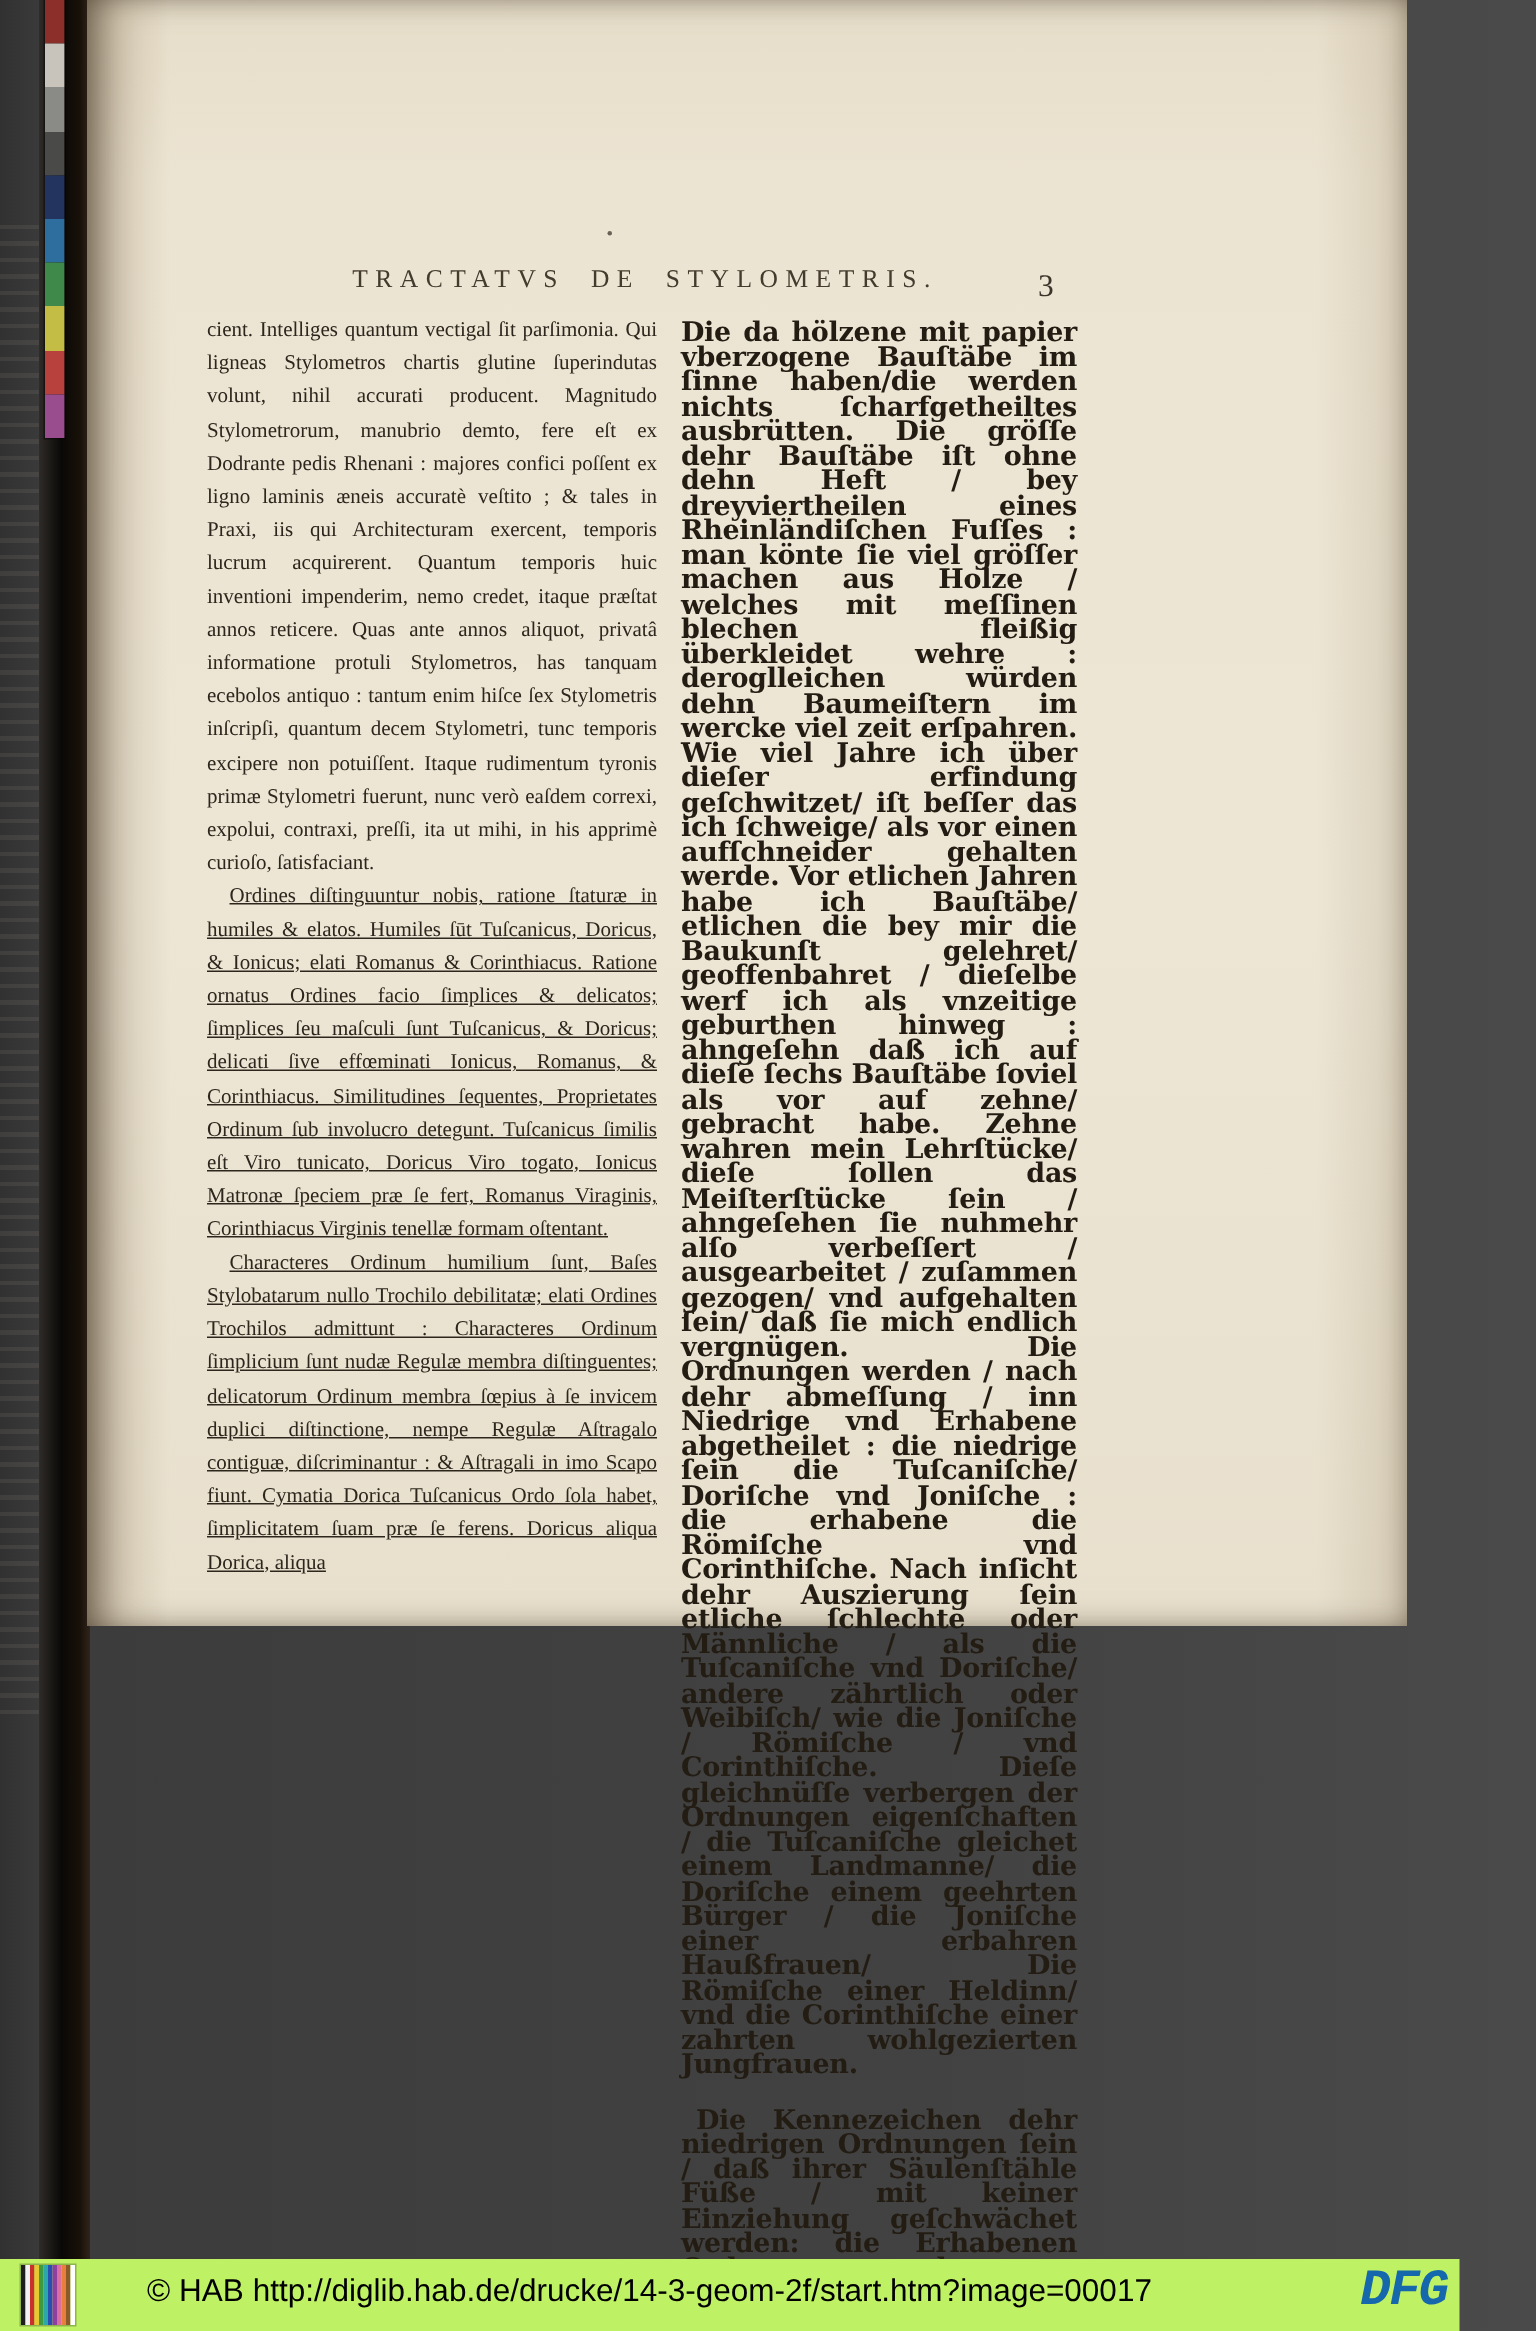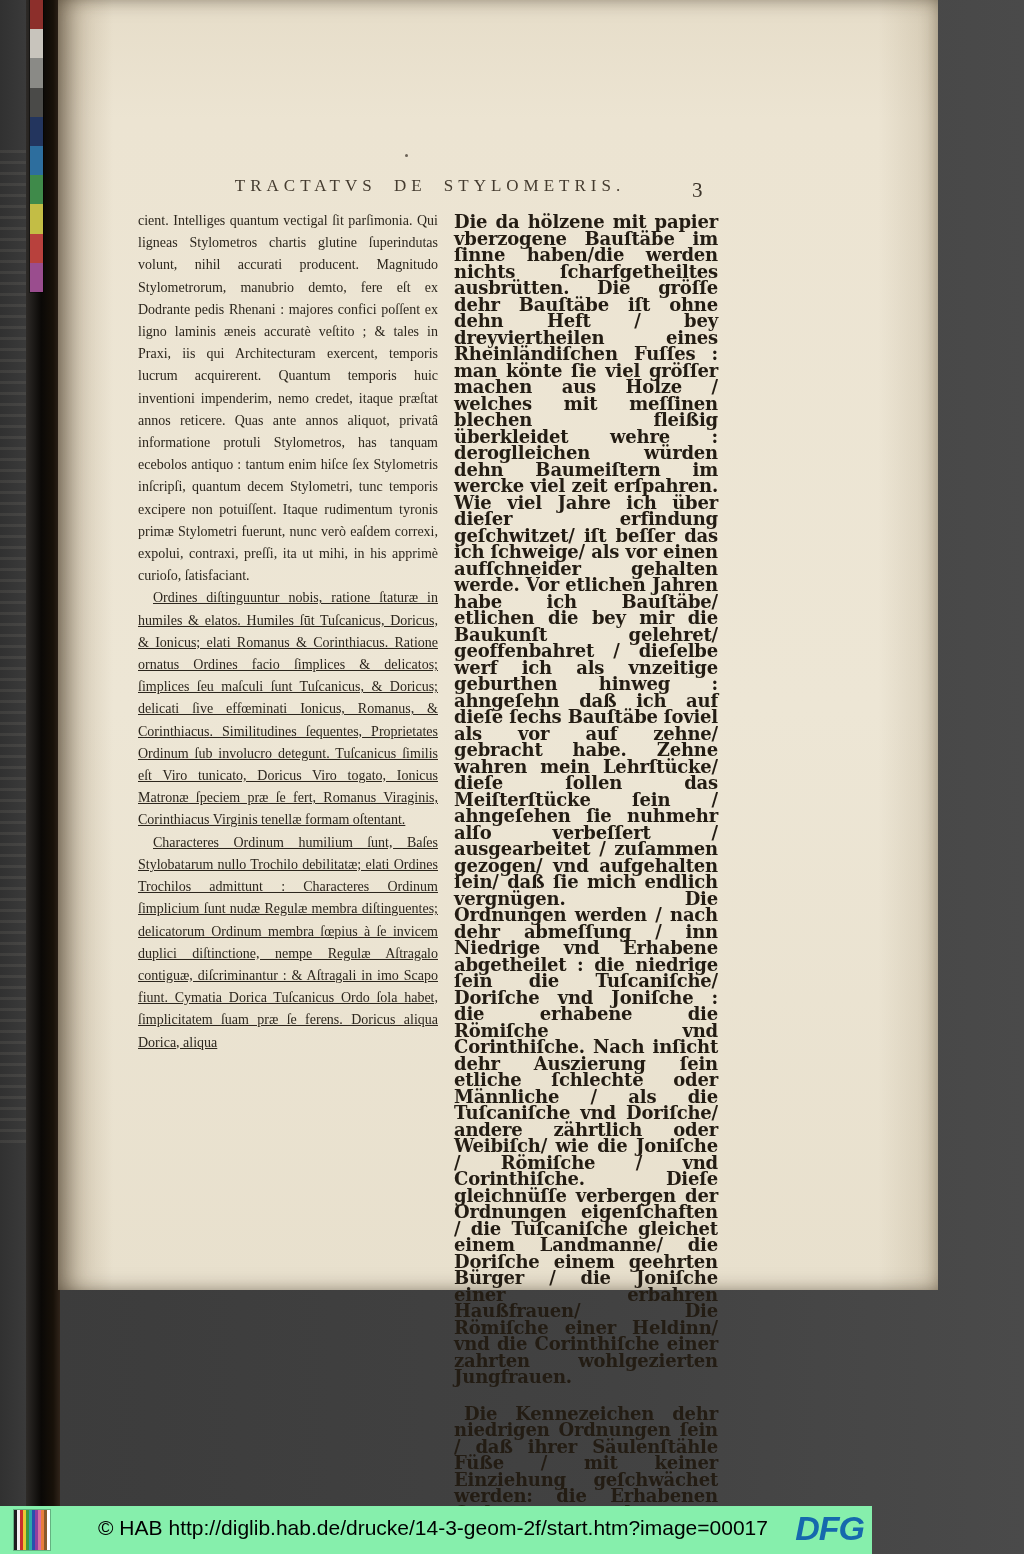--- a/index.html
+++ b/index.html
@@ -20,21 +20,21 @@
     background:linear-gradient(90deg,#2e2b28 0,#0a0806 45%,#181109 80%,#30241a 100%);
   }
   
   .colorbar-top{
     position:absolute;left:30px;top:0;width:13px;height:292px;
     display:flex;flex-direction:column;
     outline:1px solid rgba(0,0,0,.4);
   }
   
   .page{
-    position:absolute;left:58px;top:0;width:880px;height:1290px;
+    position:absolute;left:58px;top:0;width:880px;height:1084px;
     background:
       linear-gradient(90deg,rgba(120,95,60,.28) 0,rgba(0,0,0,0) 55px),
       linear-gradient(270deg,rgba(120,100,65,.18) 0,rgba(0,0,0,0) 60px),
       linear-gradient(180deg,#e6ddc9 0,#ece4d2 120px,#ede6d5 55%,#e8e0cd 100%);
     box-shadow:inset 14px 0 26px -8px rgba(35,24,10,.6), inset -6px 0 18px -6px rgba(60,48,28,.4);
   }
   .speck{position:absolute;left:347px;top:154px;width:3px;height:3px;border-radius:50%;background:#6b6257;}
   
   .running-head{position:absolute;left:0;top:176px;width:744px;text-align:center;}
   .head-title{
@@ -57,34 +57,34 @@
     font-size:18px;line-height:16.5px;color:#231c13;
     letter-spacing:-0.2px;
   }
   .col-german p{margin:0;}
   .col-german p.gp2{margin-top:20px;text-indent:10px;}
   .sigline{position:relative;height:18px;margin-top:2px;}
   .sig{position:absolute;left:0;right:0;text-align:center;}
   .catchword-german{position:absolute;right:4px;top:0;}
   
   .footer{
-    position:absolute;left:0;top:1506px;width:872px;height:48px;background:#86efac;
+    position:absolute;left:0;top:1506px;width:973px;height:48px;background:#bef264;
   }
   .colorbar-bottom{
     position:absolute;left:14px;top:4px;width:36px;height:40px;display:flex;
     outline:1px solid rgba(0,0,0,.25);
   }
   .attribution{
     position:absolute;left:98px;top:10px;
     font-family:"Liberation Sans", sans-serif;font-size:21px;color:#000;white-space:nowrap;
   }
   .attribution .url{margin-left:6px;}
   .dfg-logo{
     position:absolute;right:8px;top:3px;
-    font-family:Liberation Sans, sans-serif;font-weight:bold;font-style:italic;
+    font-family:Liberation Mono, monospace;font-weight:bold;font-style:italic;
     font-size:34px;letter-spacing:-1px;color:#1668ad;
   }
 </style>
 </head>
 <body>
 
 <div class="bleed"></div>
 <div class="gutter"></div>
 <div class="colorbar-top">
     <div style="background: rgb(140, 47, 43); flex: 1 1 0%;"></div>

